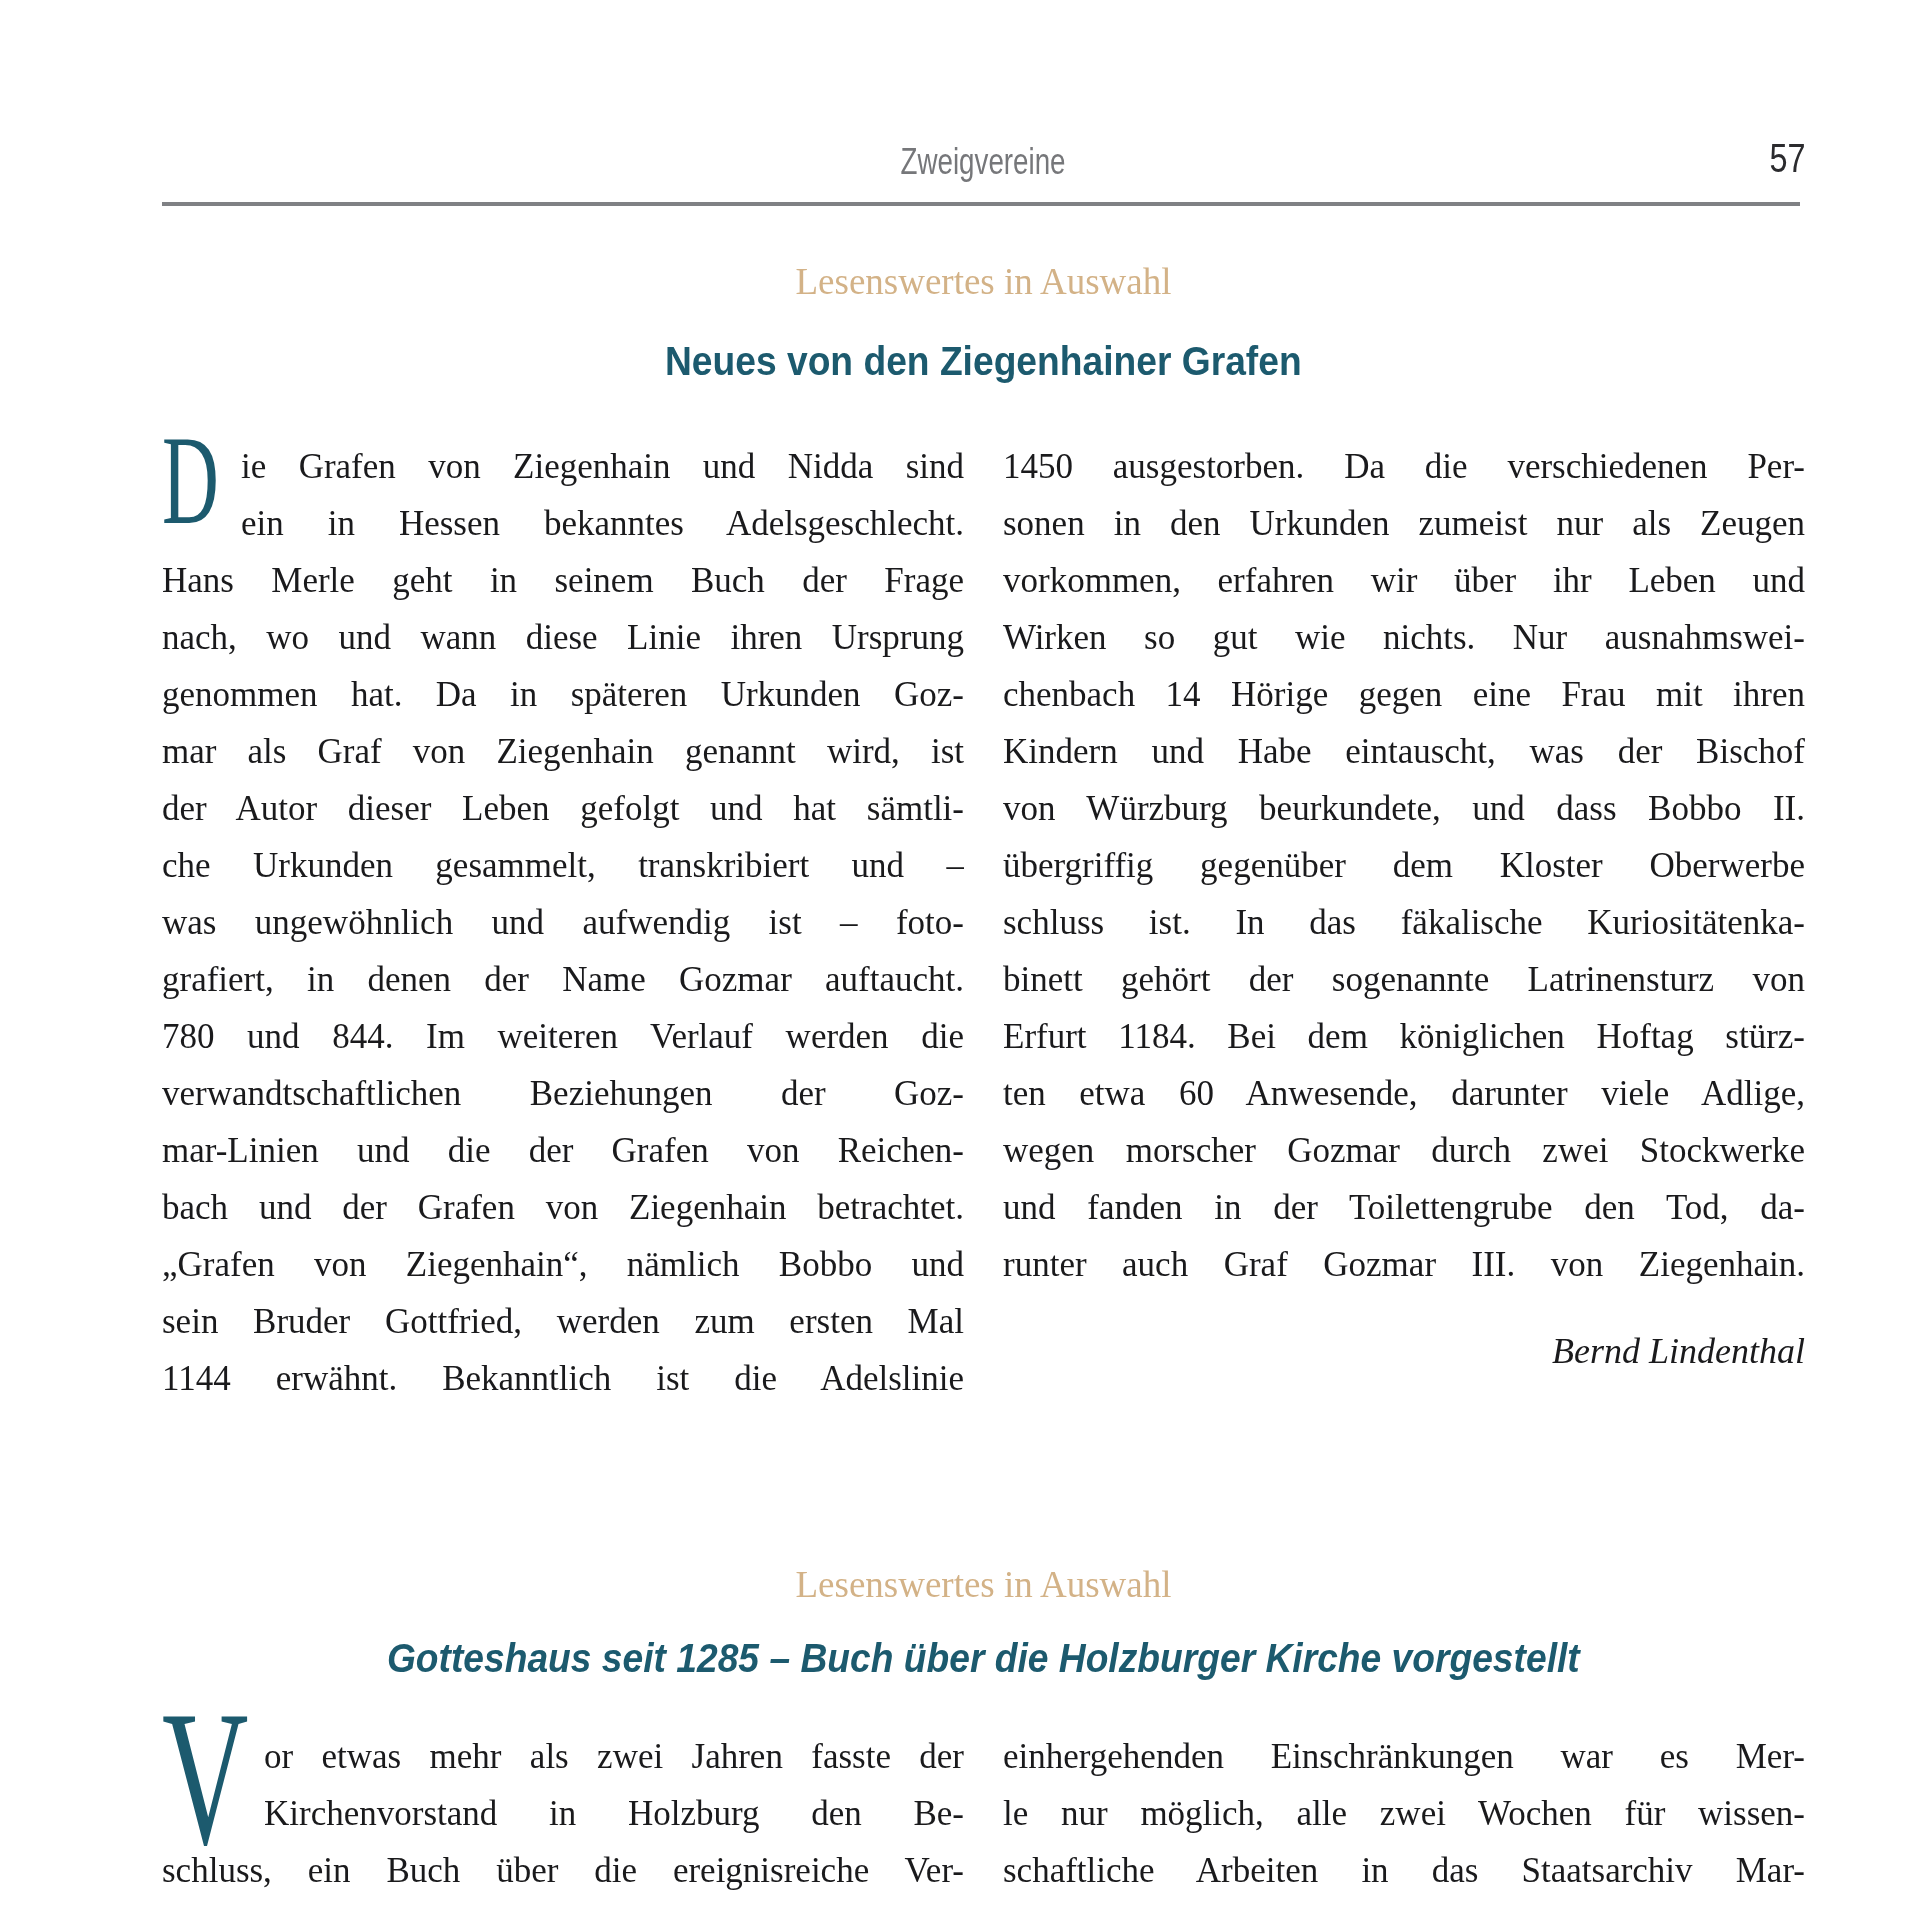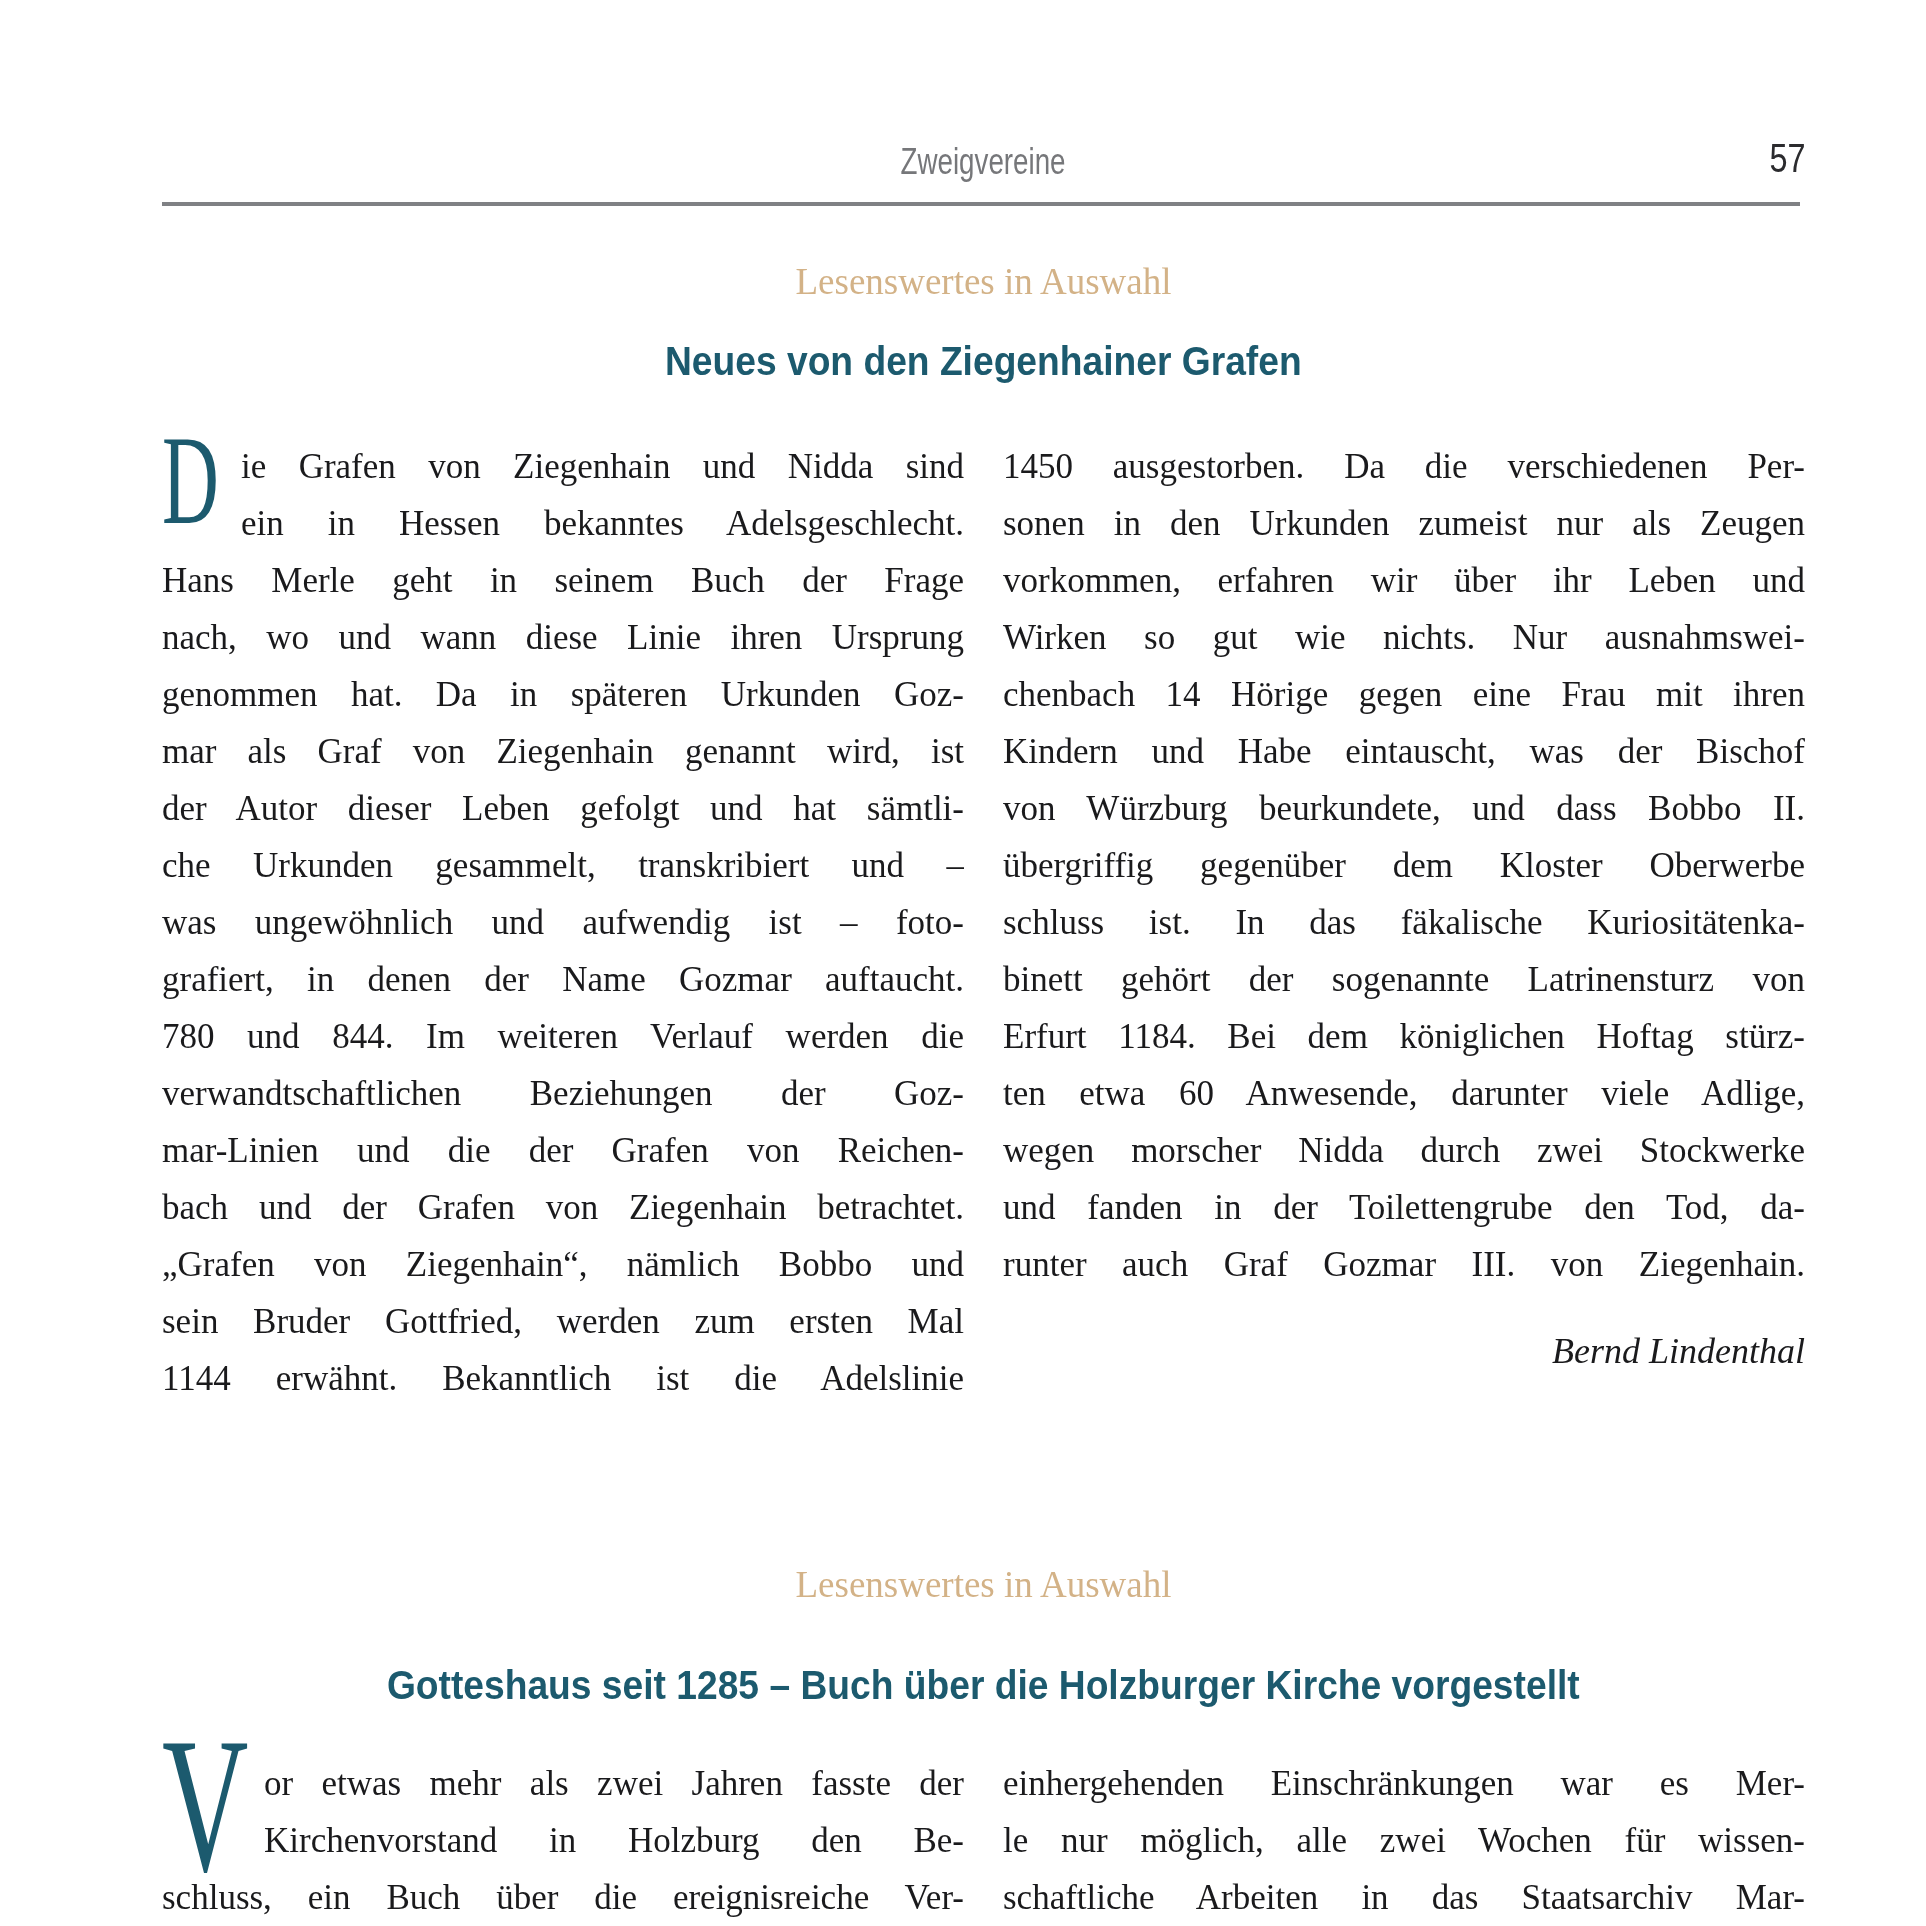--- a/index.html
+++ b/index.html
@@ -24,21 +24,21 @@
   
   .kicker { text-align:center; font-family:Liberation Serif, serif; font-size:37px;
     line-height:1.05; color:var(--tan,#d3b287); }
   .title { margin:0; text-align:center; font-family:"Liberation Sans",sans-serif;
     font-weight:700; font-size:40px; line-height:1.1; color:var(--teal,#1c5a6e); }
   .squeezeT { display:inline-block; transform:scaleX(0.93); transform-origin:center top; }
   .a1 .kicker { margin-top:57px; }
   .a1 .title  { margin-top:37px; }
   .a1 .cols   { margin-top:55px; }
   .a2 .kicker { margin-top:159px; }
-  .a2 .title  { margin-top:58px; }
+  .a2 .title  { margin-top:31px;font-style:italic; }
   .a2 .cols   { margin-top:48px; }
   
   .cols { display:flex; gap:39px; }
   .col { flex:1 1 0; position:relative; min-width:0; }
   .tline {
     font-size:35px; line-height:57px; height:57px; overflow:hidden;
     text-align:justify; text-align-last:justify; text-justify:inter-word;
     white-space:nowrap;
   }
   .dc .tline:nth-child(1), .dc .tline:nth-child(2) { padding-left:79px; }
@@ -101,21 +101,21 @@
             <div class="tline">vorkommen, erfahren wir über ihr Leben und</div>
             <div class="tline">Wirken so gut wie nichts. Nur ausnahmswei-</div>
             <div class="tline">chenbach 14 Hörige gegen eine Frau mit ihren</div>
             <div class="tline">Kindern und Habe eintauscht, was der Bischof</div>
             <div class="tline">von Würzburg beurkundete, und dass Bobbo II.</div>
             <div class="tline">übergriffig gegenüber dem Kloster Oberwerbe</div>
             <div class="tline">schluss ist. In das fäkalische Kuriositätenka-</div>
             <div class="tline">binett gehört der sogenannte Latrinensturz von</div>
             <div class="tline">Erfurt 1184. Bei dem königlichen Hoftag stürz-</div>
             <div class="tline">ten etwa 60 Anwesende, darunter viele Adlige,</div>
-            <div class="tline">wegen morscher Nidda durch zwei Stockwerke</div>
+            <div class="tline">wegen morscher Gozmar durch zwei Stockwerke</div>
             <div class="tline">und fanden in der Toilettengrube den Tod, da-</div>
             <div class="tline">runter auch Graf Gozmar III. von Ziegenhain.</div>
           </div>
         <div class="author">Bernd Lindenthal</div>
       </div>
     </div>
   </section>
 
   <section class="article a2">
     <div class="kicker">

